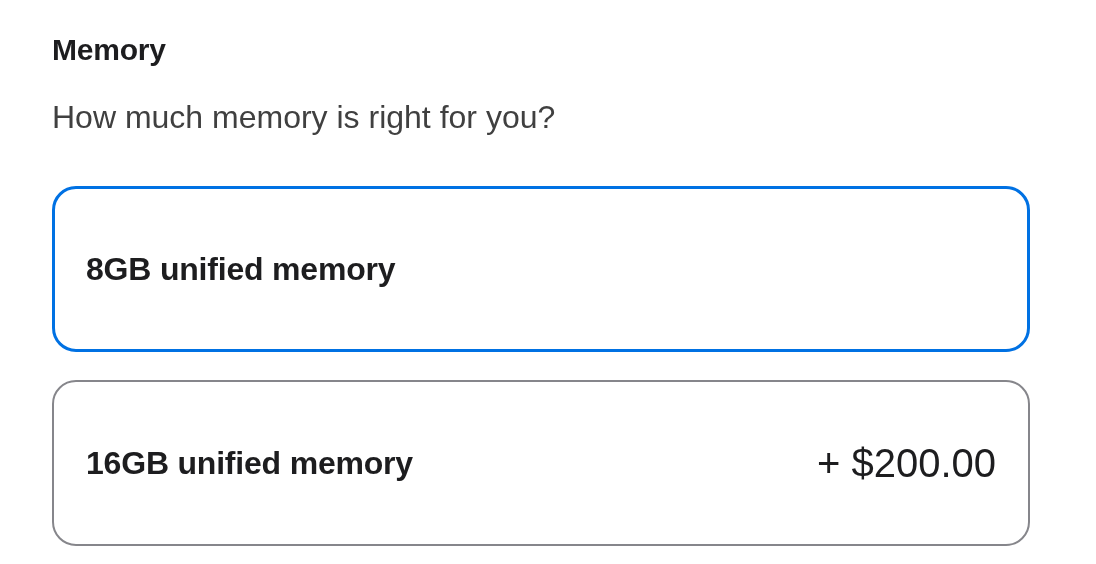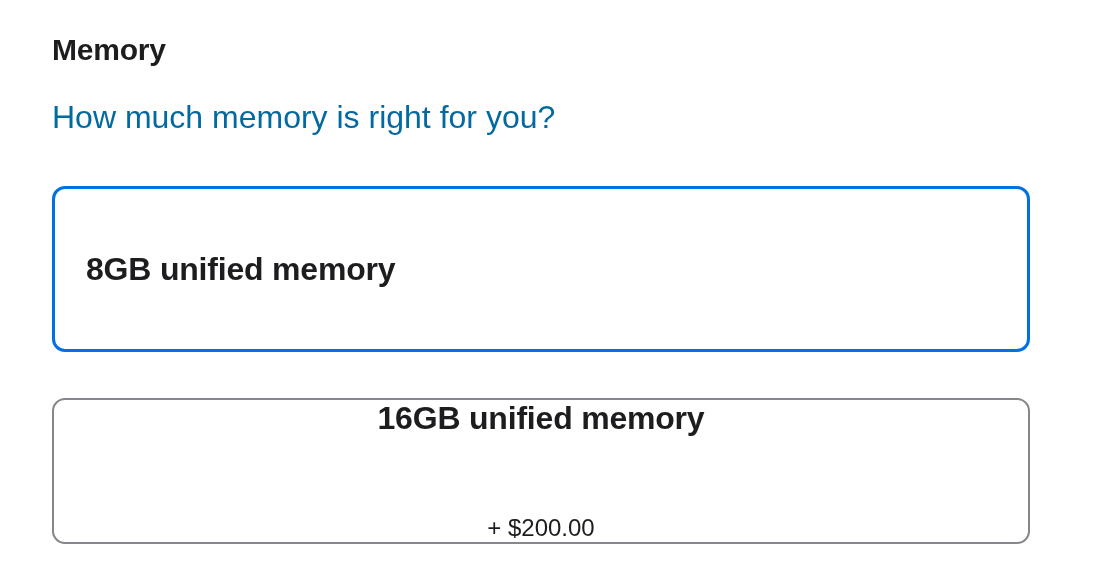--- a/index.html
+++ b/index.html
@@ -1,28 +1,28 @@
 <!DOCTYPE html>
 <html><head>
   <meta charset="utf-8">
   <style>
     html, body { margin: 0; padding: 0; background: #ffffff; }
     body { width: 1096px; height: 564px; position: relative; overflow: hidden;
       font-family: "Liberation Sans", "DejaVu Sans", sans-serif; color: #1d1d1f; }
     .title { position: absolute; left: 52px; top: 32px; font-size: 30px; font-weight: bold;
       line-height: 36px; letter-spacing: -0.2px; }
     .help-link { position: absolute; left: 52px; top: 97px; font-size: 32px; line-height: 40px;
-      color: #0369a1; text-decoration: none; cursor: pointer; }
+      color: #404040; text-decoration: none; cursor: pointer; }
     .option { position: absolute; left: 52px; width: 978px; box-sizing: border-box;
-      border-radius: 13px; background: #fff; cursor: pointer; display: flex;
+      border-radius: 24px; background: #fff; cursor: pointer; display: flex;
       align-items: center; justify-content: space-between; padding: 0 32px; }
     .option.selected { border: 3px solid #0071e3; top: 186px; height: 166px; padding-left: 31px; padding-right: 31px; }
-    .option.unselected { border: 2px solid #86868b; top: 398px; height: 146px; flex-direction: column; }
+    .option.unselected { border: 2px solid #86868b; top: 380px; height: 166px; }
     .opt-label { font-size: 32px; font-weight: bold; letter-spacing: -0.2px; }
-    .opt-price { font-size: 24px; font-weight: normal; }
+    .opt-price { font-size: 40px; font-weight: normal; }
   </style>
 </head>
 <body>
 
 <div>
   <div class="title">Memory</div>
   <a class="help-link">How much memory is right for you?</a>
 
   <div class="option selected" role="radio" aria-checked="true">
     <span class="opt-label">8GB unified memory</span>

